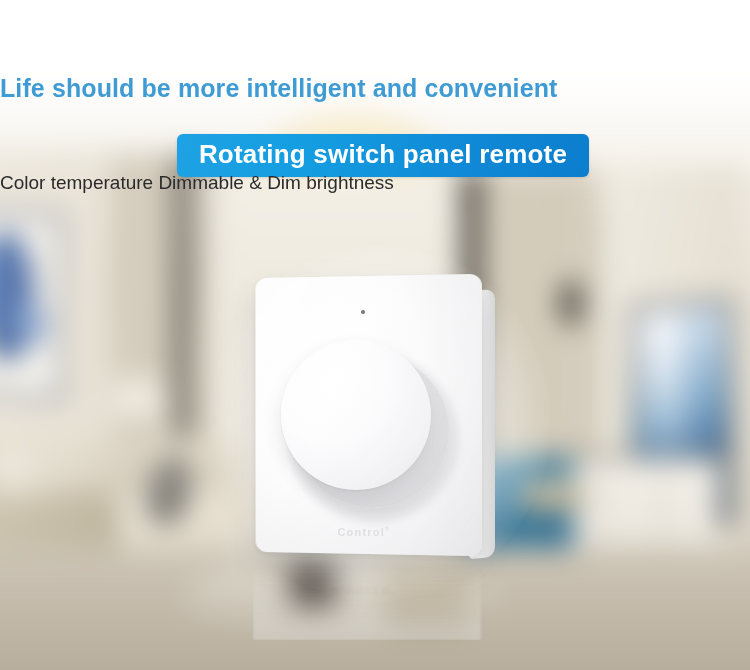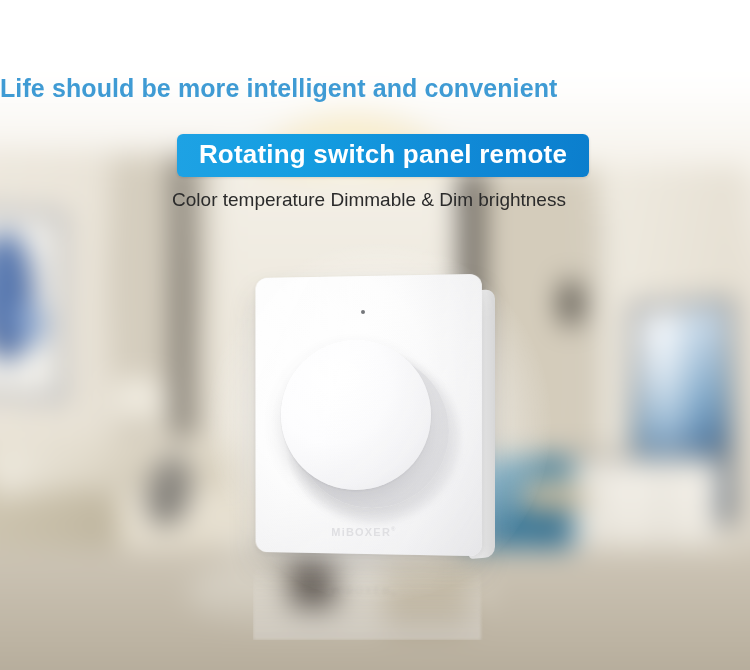--- a/index.html
+++ b/index.html
@@ -380,25 +380,23 @@
     font-size: 26px;
     font-weight: bold;
     letter-spacing: 0.2px;
     white-space: nowrap;
     box-shadow: 0 1px 3px rgba(0,0,0,0.12);
   }
 
   .sub {
     position: absolute;
     left: 0; right: 12px;
-    text-align: center;
     font-size: 19px;
     color: #2b2b2b;
     white-space: nowrap;
-    margin-top: 17px;
   }
   .sub1 { top: 172px; }
   .sub2 { top: 197px; }
 
   
   .product {
     position: absolute;
     left: 253px;
     top: 276px;
     width: 252px;
@@ -633,21 +631,21 @@
 
     <div class="knob-shadow"></div>
     <div class="knob-body"></div>
     <div class="knob-face"></div>
     <div class="knob-face-hl"></div>
 
     <div class="led"></div>
 
     <div class="panel-sheen"></div>
 
-    <div class="brand"><span>MiBOXER</span><sup>®</sup></div>
+    <div class="brand"><span>Control</span><sup>®</sup></div>
   </div>
 
   <div class="reflection">
     <div class="refl-face"></div>
     <div class="refl-brand"><span>MiBOXER</span><sup>®</sup></div>
   </div>
 
 </div>
 
 </body></html>

